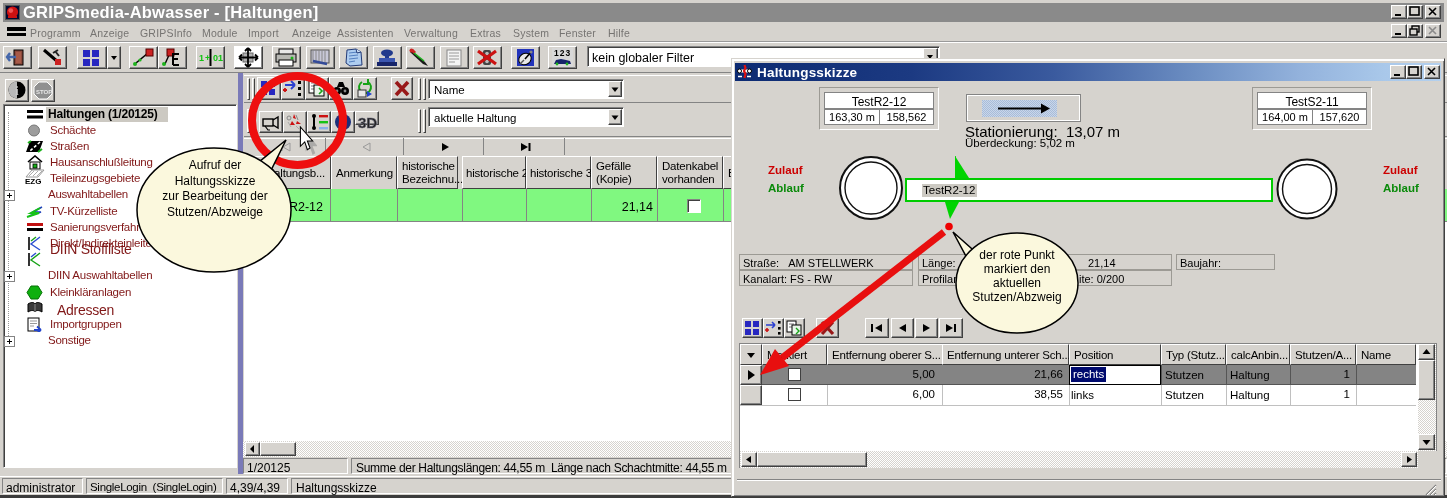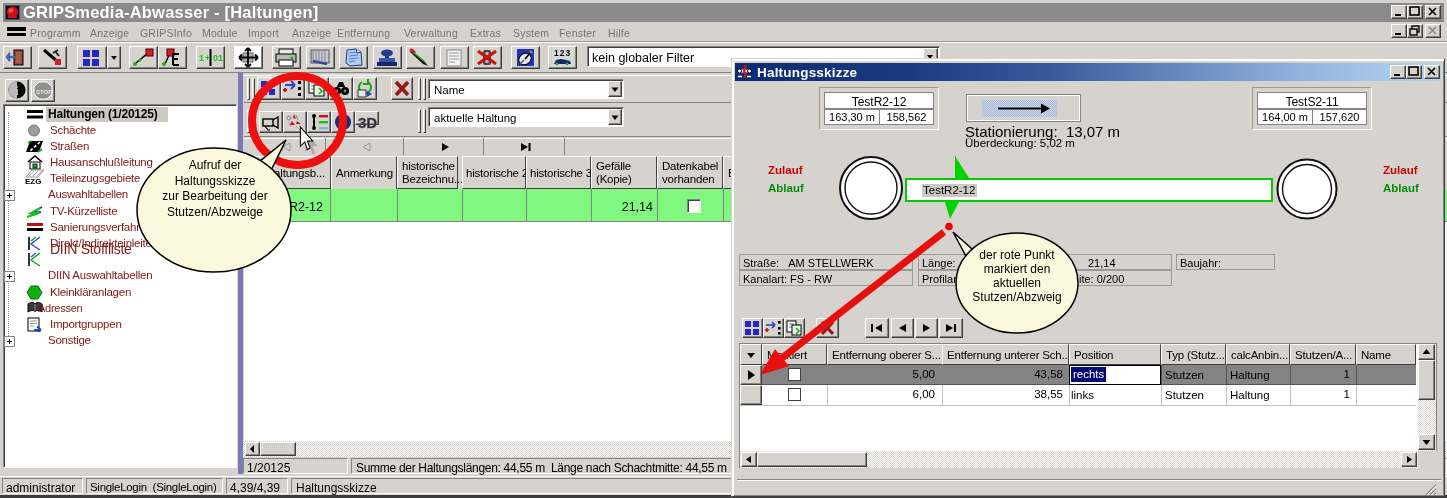--- a/index.html
+++ b/index.html
@@ -46,21 +46,21 @@
   <div style="height:3.5px;background:#000;margin-bottom:2px"></div>
     <div style="height:3.5px;background:#000"></div>
 </div>
 <div class="a" style="left:0;top:27px;width:1447px;height:14px;color:#767472;font-size:10.5px;letter-spacing:0.2px">
   <span class="a" style="left:30px">Programm</span>
     <span class="a" style="left:90px">Anzeige</span>
   <span class="a" style="left:140px">GRIPSInfo</span>
     <span class="a" style="left:202px">Module</span>
   <span class="a" style="left:248px">Import</span>
     <span class="a" style="left:292px">Anzeige</span>
-  <span class="a" style="left:337px">Entfernung</span>
+  <span class="a" style="left:337px">Assistenten</span>
     <span class="a" style="left:404px">Verwaltung</span>
   <span class="a" style="left:470px">Extras</span>
     <span class="a" style="left:513px">System</span>
   <span class="a" style="left:559px">Fenster</span>
     <span class="a" style="left:608px">Hilfe</span>
 </div>
 
 <div class="a btn" style="left:1391px;top:24px;width:16px;height:14px">
     <svg width="14" height="12">
       <rect x="3" y="8" width="6" height="2" fill="#000"></rect>
@@ -309,21 +309,21 @@
       <polygon points="5,1 12,1 16,7.5 12,14 5,14 1,7.5" fill="#0fb00f" stroke="#067006"></polygon>
     </svg>
   </div>
 <div class="a" style="left:50px;top:286px;font-size:11.5px;color:#801717;letter-spacing:-0.25px">Kleinkläranlagen</div>
 <div class="a" style="left:26px;top:301px">
     <svg width="18" height="14">
       <path d="M2 3 C5 1 8 1 9 3 C10 1 13 1 16 3 L16 11 C13 9 10 9 9 11 C8 9 5 9 2 11 Z" fill="#3a3a3a" stroke="#000"></path>
       <path d="M9 3 L9 11" stroke="#888"></path>
     </svg>
   </div>
-<div class="a" style="left:38px;top:302px;font-size:11px;color:#801717;letter-spacing:-0.25px">Adressen</div>
+<div class="a" style="left:57px;top:302px;font-size:14px;color:#801717;letter-spacing:-0.25px">Adressen</div>
 <div class="a" style="left:26px;top:317px">
     <svg width="17" height="15">
       <rect x="2" y="1" width="11" height="13" fill="#fff" stroke="#000"></rect>
       <path d="M4 4 L11 4 M4 6.5 L11 6.5 M4 9 L8 9" stroke="#999"></path>
       <path d="M8 13 L15 13 M15 13 L11 9.5 M15 13 L11 16" stroke="#2244cc" stroke-width="1.8" fill="none"></path>
     </svg>
   </div>
 <div class="a" style="left:50px;top:318px;font-size:11.5px;color:#801717;letter-spacing:-0.25px">Importgruppen</div>
 <div class="a" style="left:48px;top:334px;font-size:11.5px;color:#801717;letter-spacing:-0.25px">Sonstige</div>
 <div class="a" style="left:4px;top:190px;width:11px;height:11px;background:#fff;border:1px solid #848484">
@@ -739,21 +739,21 @@
   </div>
 
 <div class="a" style="left:762px;top:365px;width:654px;height:20px;background:#848484;border-bottom:1px solid #555"></div>
 <div class="a btn" style="left:740px;top:365px;width:22px;height:20px">
     <svg width="20" height="18">
       <path d="M7 4 L14 9 L7 14 Z" fill="#000"></path>
     </svg>
   </div>
 <div class="a" style="left:788px;top:368px;width:13px;height:13px;background:#fff;border:1px solid #404040"></div>
 <div class="a" style="left:860px;top:368px;width:75px;text-align:right;font-size:11.5px;color:#000">5,00</div>
-<div class="a" style="left:985px;top:368px;width:78px;text-align:right;font-size:11.5px;color:#000">43,58</div>
+<div class="a" style="left:985px;top:368px;width:78px;text-align:right;font-size:11.5px;color:#000">21,66</div>
 <div class="a" style="left:1069px;top:365px;width:92px;height:20px;background:#fff;border:1px solid #000"></div>
 <div class="a" style="left:1071px;top:367px;width:35px;height:15px;background:#000a6e;color:#fff;font-size:11.5px;padding:1px 0 0 2px">rechts</div>
 <div class="a" style="left:1165px;top:369px;font-size:11.5px;color:#000">Stutzen</div>
 <div class="a" style="left:1230px;top:369px;font-size:11.5px;color:#000">Haltung</div>
 <div class="a" style="left:1300px;top:368px;width:50px;text-align:right;font-size:11.5px;color:#000">1</div>
 <div class="a" style="left:1161px;top:365px;width:1px;height:20px;background:#555"></div>
 <div class="a" style="left:1226px;top:365px;width:1px;height:20px;background:#555"></div>
 <div class="a" style="left:1290px;top:365px;width:1px;height:20px;background:#555"></div>
 <div class="a" style="left:1356px;top:365px;width:1px;height:20px;background:#555"></div>
 

